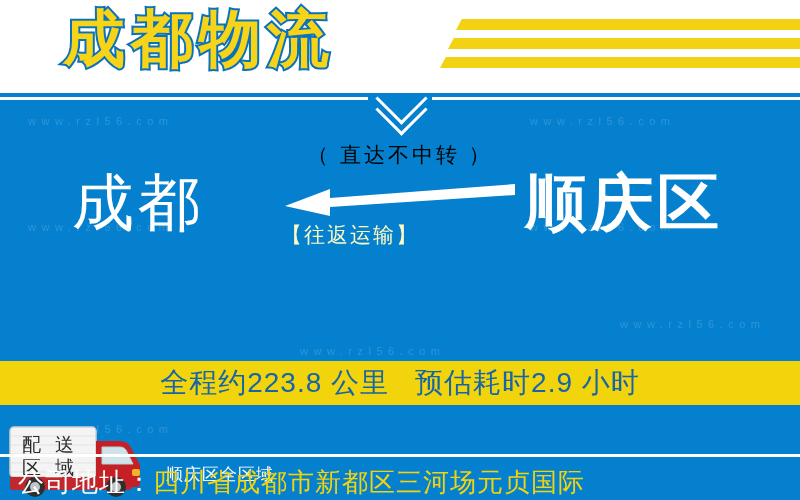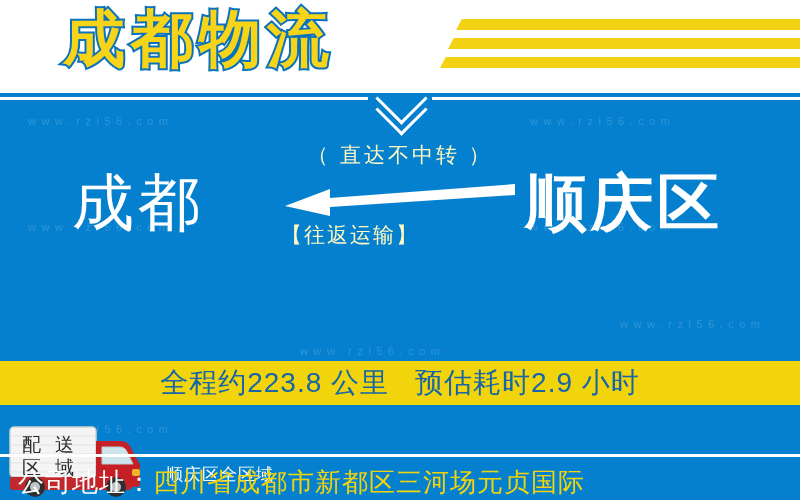--- a/index.html
+++ b/index.html
@@ -59,21 +59,21 @@
     position:absolute;width:34px;height:34px;
     border-right:3px solid #ffffff;border-bottom:3px solid #ffffff;
     transform:rotate(45deg);
   }
   .chev.c1{left:383px;top:-13px;}
   .chev.c2{left:383px;top:-2px;}
 
   
   .center-note{
     position:absolute;left:0;top:48px;width:800px;text-align:center;
-    color:#fef9c3;font-size:21px;letter-spacing:3px;
+    color:#000000;font-size:21px;letter-spacing:3px;
   }
   .arrow-wrap{
     position:absolute;left:285px;top:83px;width:230px;height:44px;
   }
   .center-note2{
     position:absolute;left:0;top:128px;width:700px;text-align:center;
     color:#fef9c3;font-size:21px;letter-spacing:2px;
   }
 
   .city{

